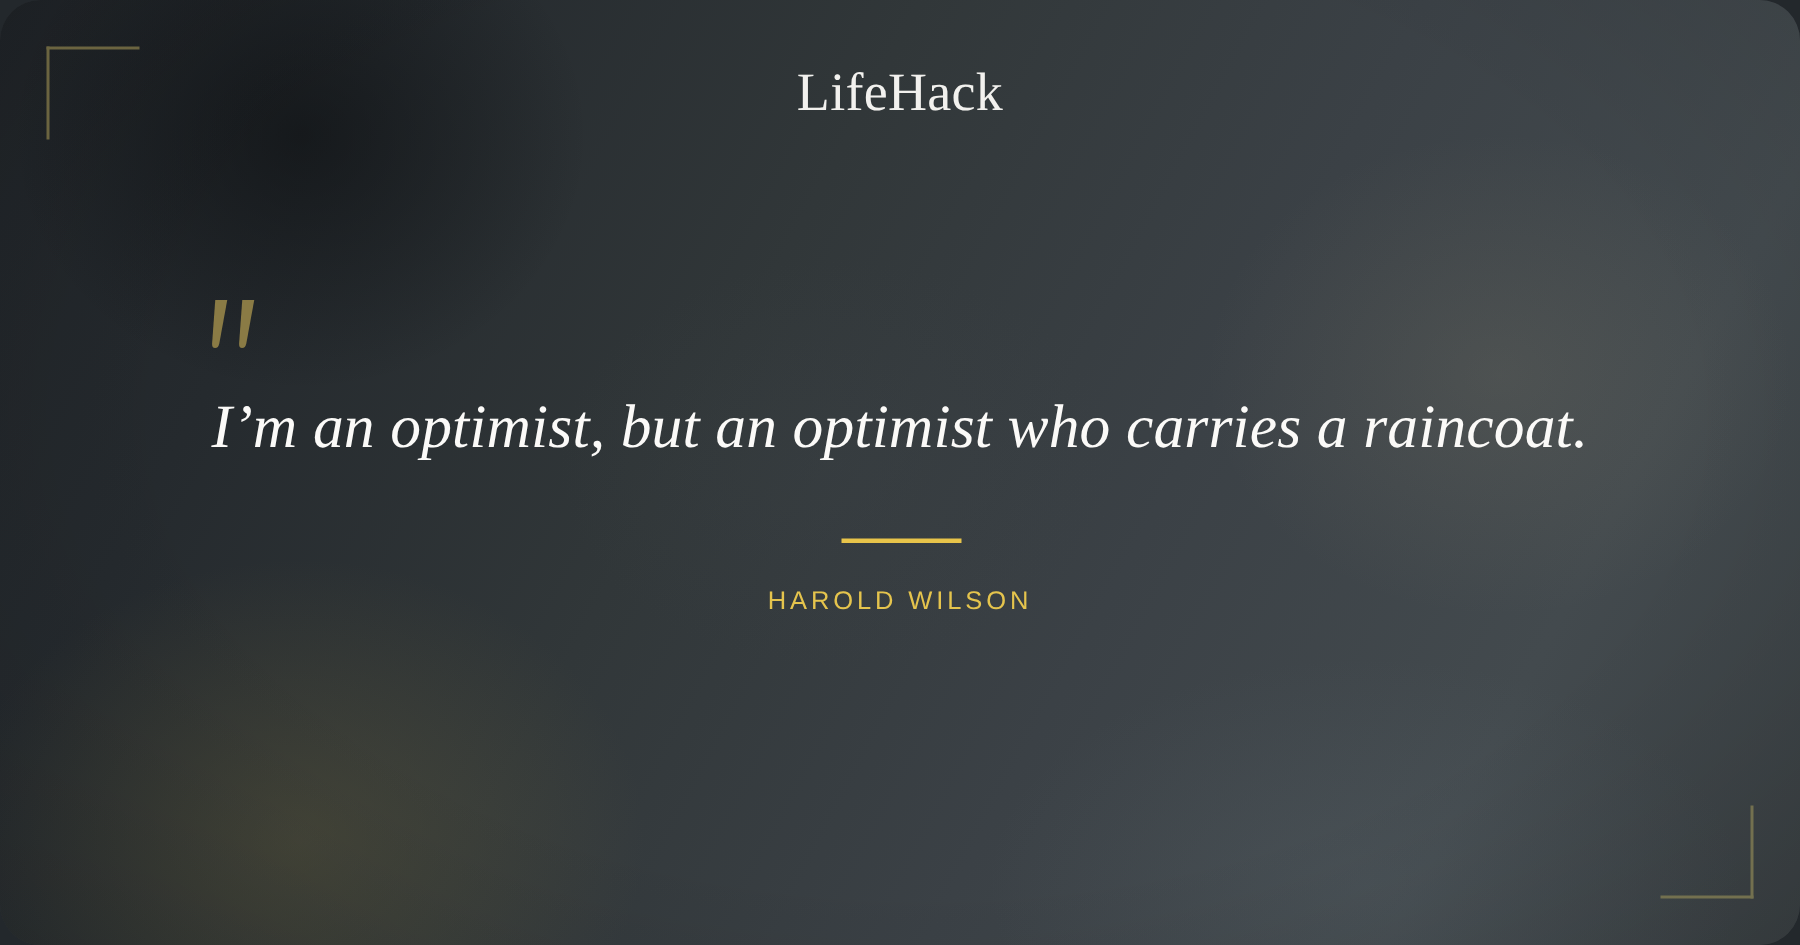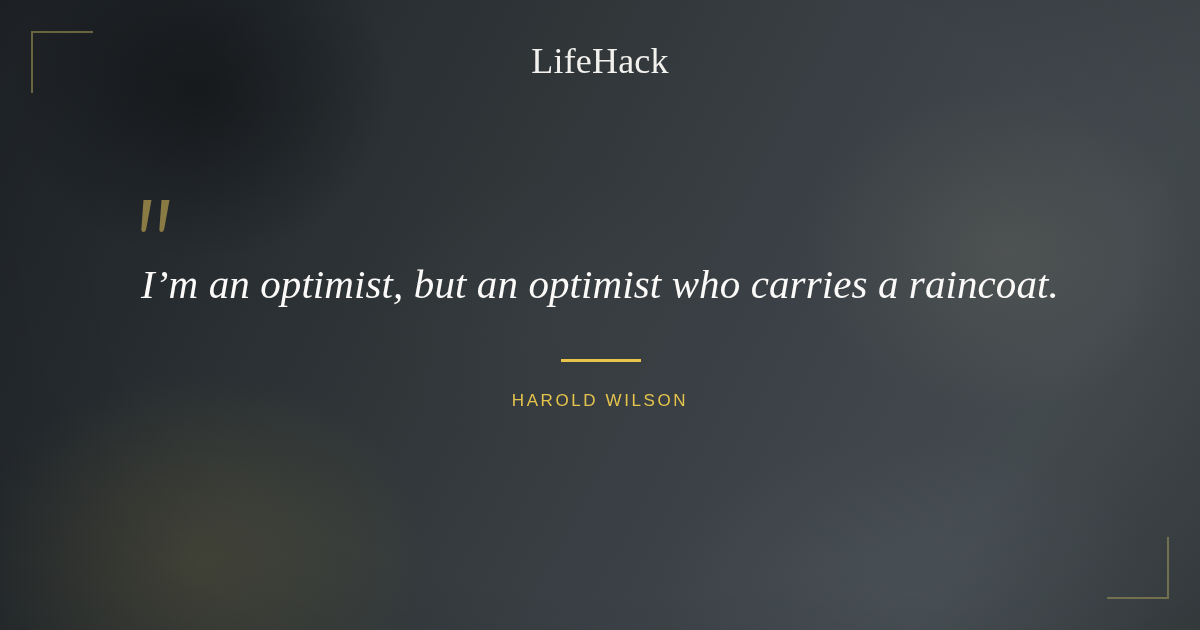--- a/index.html
+++ b/index.html
@@ -7,20 +7,21 @@
     padding: 0;
     background: #23282c;
   }
   #canvas {
     position: relative;
     width: 1200px;
     height: 630px;
     overflow: hidden;
     background: #2b3034;
     font-family: "Liberation Sans", sans-serif;
+    border-radius: 27px;
   }
 
   
   .bg-base {
     position: absolute;
     inset: 0;
     background: linear-gradient(118deg,
         #1f2327 0%,
         #252a2e 18%,
         #313739 40%,

